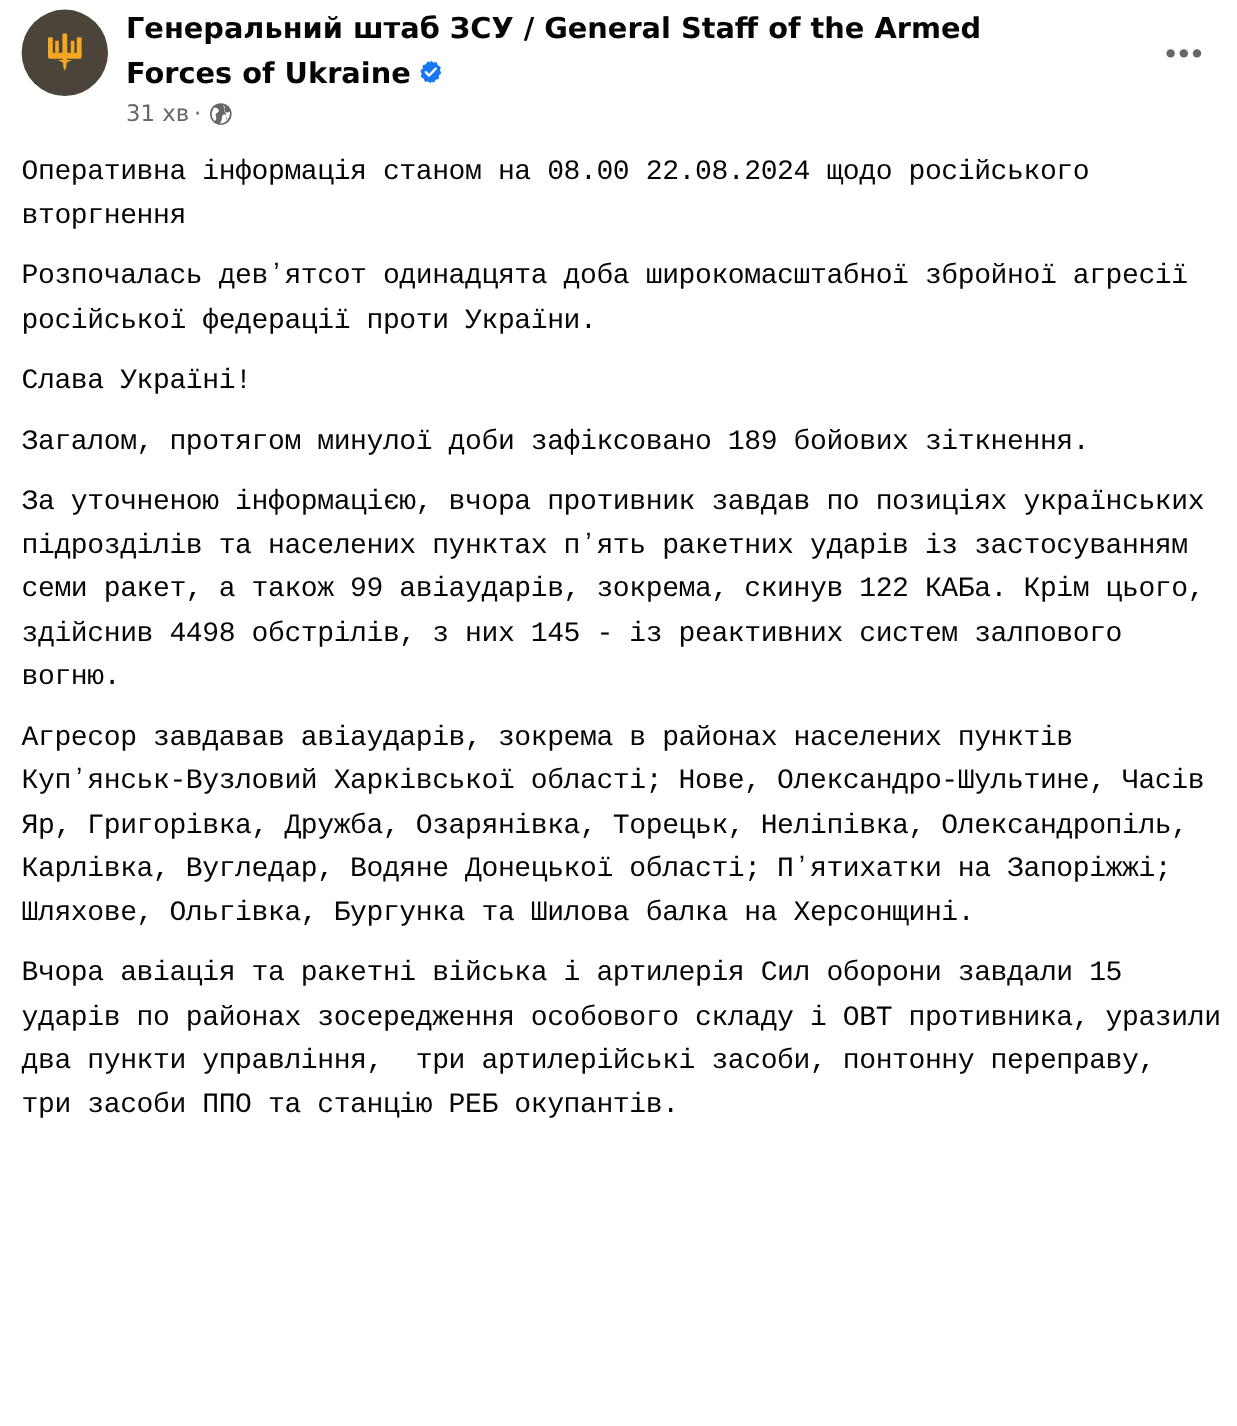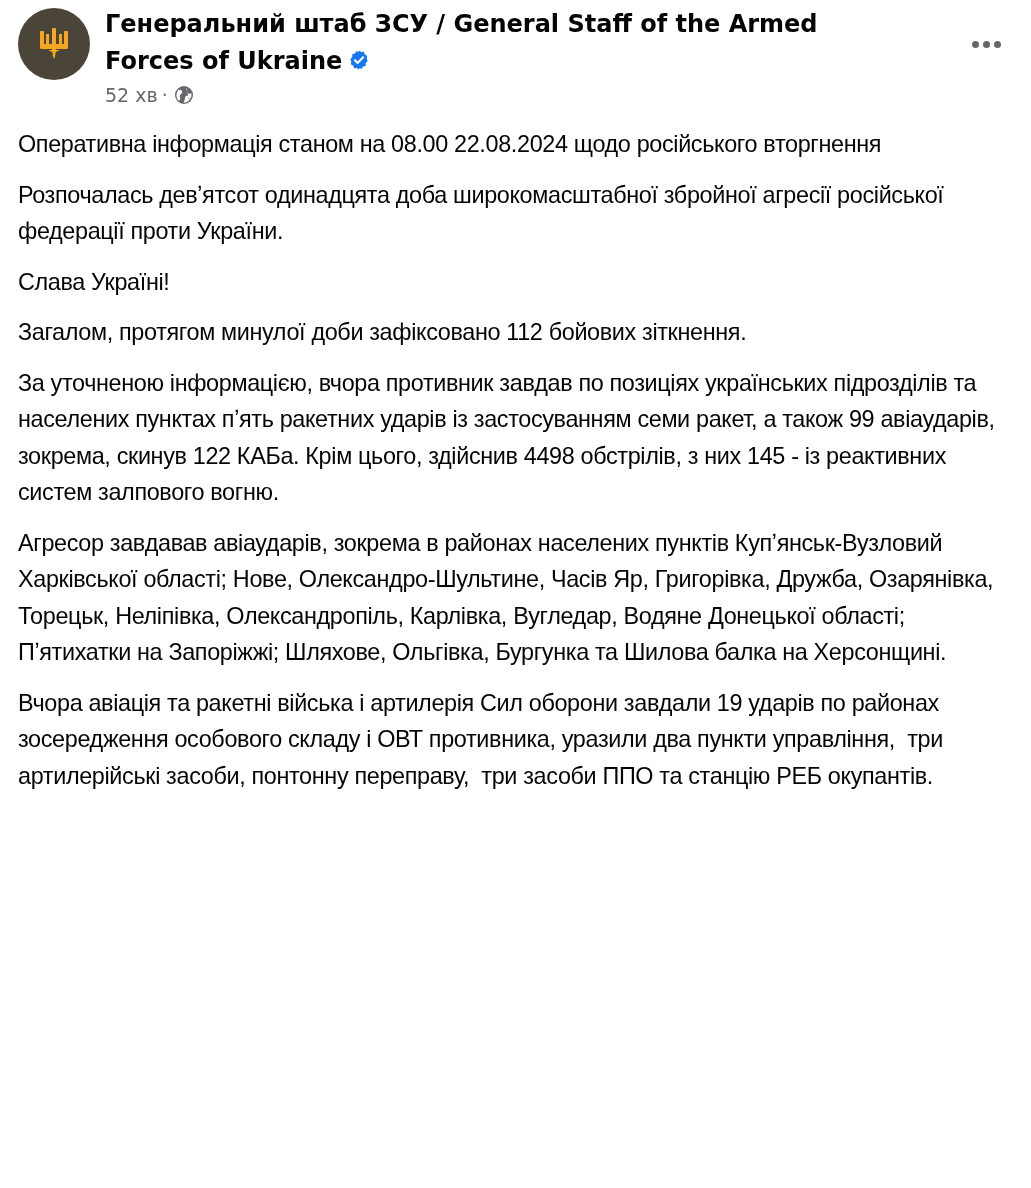--- a/index.html
+++ b/index.html
@@ -90,21 +90,21 @@
       width: 7px;
       height: 7px;
       border-radius: 50%;
       background: #65676b;
     }
     .post-body {
       position: absolute;
       left: 18px;
       top: 126px;
       width: 1000px;
-      font-family: Liberation Sans, sans-serif;
+      font-family: Liberation Mono, monospace;
       font-size: 23.4px;
       line-height: 36.5px;
       color: #050505;
       letter-spacing: -0.35px;
       word-spacing: 0px;
     }
     .post-body p {
       margin: 0 0 14px 0;
       white-space: pre-wrap;
     }
@@ -132,39 +132,39 @@
     </div>
 
     <div class="author">
       <span class="author-name">Генеральний штаб ЗСУ / General Staff of the Armed Forces of Ukraine</span><svg class="verified-badge" viewBox="0 0 24 24">
         <path fill="#1877f2" d="M12 1.5l2.4 1.8 3-.2 1 2.8 2.6 1.6-.6 2.9 1.1 2.8-2.2 2 .1 3-2.9.8-1.6 2.6-2.9-.7L12 22.5l-2.4-1.8-3 .2-1-2.8-2.6-1.6.6-2.9L2.5 10.8l2.2-2-.1-3 2.9-.8 1.6-2.6 2.9.7z"></path>
         <path d="M7.5 12.2l3 3 6-6.2" stroke="#ffffff" stroke-width="2.2" fill="none" stroke-linecap="round" stroke-linejoin="round"></path>
       </svg>
     </div>
 
     <div class="meta">
-      <span class="time">52 хв</span>
+      <span class="time">31 хв</span>
       <span>·</span>
       <svg class="globe" viewBox="0 0 20 20">
         <circle cx="10" cy="10" r="9" fill="#65676b"></circle>
         <path d="M4 5 Q6 4 8 6 Q9 8 7 9 Q5 10 6 12 Q7 14 5 16 Q2 13 2.5 9 Z" fill="#ffffff"></path>
         <path d="M12 2.5 Q14 4 13 6 Q12 7.5 14 8.5 Q16.5 9 17.5 8 Q18 12 15.5 15 Q14 14 14.5 12 Q15 10.5 13 10.5 Q11 10.5 11 13 Q11 15.5 9.5 17.8 Q13 18 15.5 15" fill="#ffffff"></path>
       </svg>
     </div>
 
     <div class="more-button">
       <span class="dot"></span>
       <span class="dot"></span>
       <span class="dot"></span>
     </div>
   </div>
 
   <div class="post-body">
     <p>Оперативна інформація станом на 08.00 22.08.2024 щодо російського вторгнення</p>
     <p>Розпочалась девʼятсот одинадцята доба широкомасштабної збройної агресії російської федерації проти України.</p>
     <p>Слава Україні!</p>
-    <p>Загалом, протягом минулої доби зафіксовано 112 бойових зіткнення.</p>
+    <p>Загалом, протягом минулої доби зафіксовано 189 бойових зіткнення.</p>
     <p>За уточненою інформацією, вчора противник завдав по позиціях українських підрозділів та населених пунктах пʼять ракетних ударів із застосуванням семи ракет, а також 99 авіаударів, зокрема, скинув 122 КАБа. Крім цього, здійснив 4498 обстрілів, з них 145 - із реактивних систем залпового вогню.</p>
     <p>Агресор завдавав авіаударів, зокрема в районах населених пунктів Купʼянськ-Вузловий Харківської області; Нове, Олександро-Шультине, Часів Яр, Григорівка, Дружба, Озарянівка, Торецьк, Неліпівка, Олександропіль, Карлівка, Вугледар, Водяне Донецької області; Пʼятихатки на Запоріжжі; Шляхове, Ольгівка, Бургунка та Шилова балка на Херсонщині.</p>
-    <p>Вчора авіація та ракетні війська і артилерія Сил оборони завдали 19 ударів по районах зосередження особового складу і ОВТ противника, уразили два пункти управління,  три артилерійські засоби, понтонну переправу,  три засоби ППО та станцію РЕБ окупантів.</p>
+    <p>Вчора авіація та ракетні війська і артилерія Сил оборони завдали 15 ударів по районах зосередження особового складу і ОВТ противника, уразили два пункти управління,  три артилерійські засоби, понтонну переправу,  три засоби ППО та станцію РЕБ окупантів.</p>
   </div>
 
 </div>
 
 </body></html>

